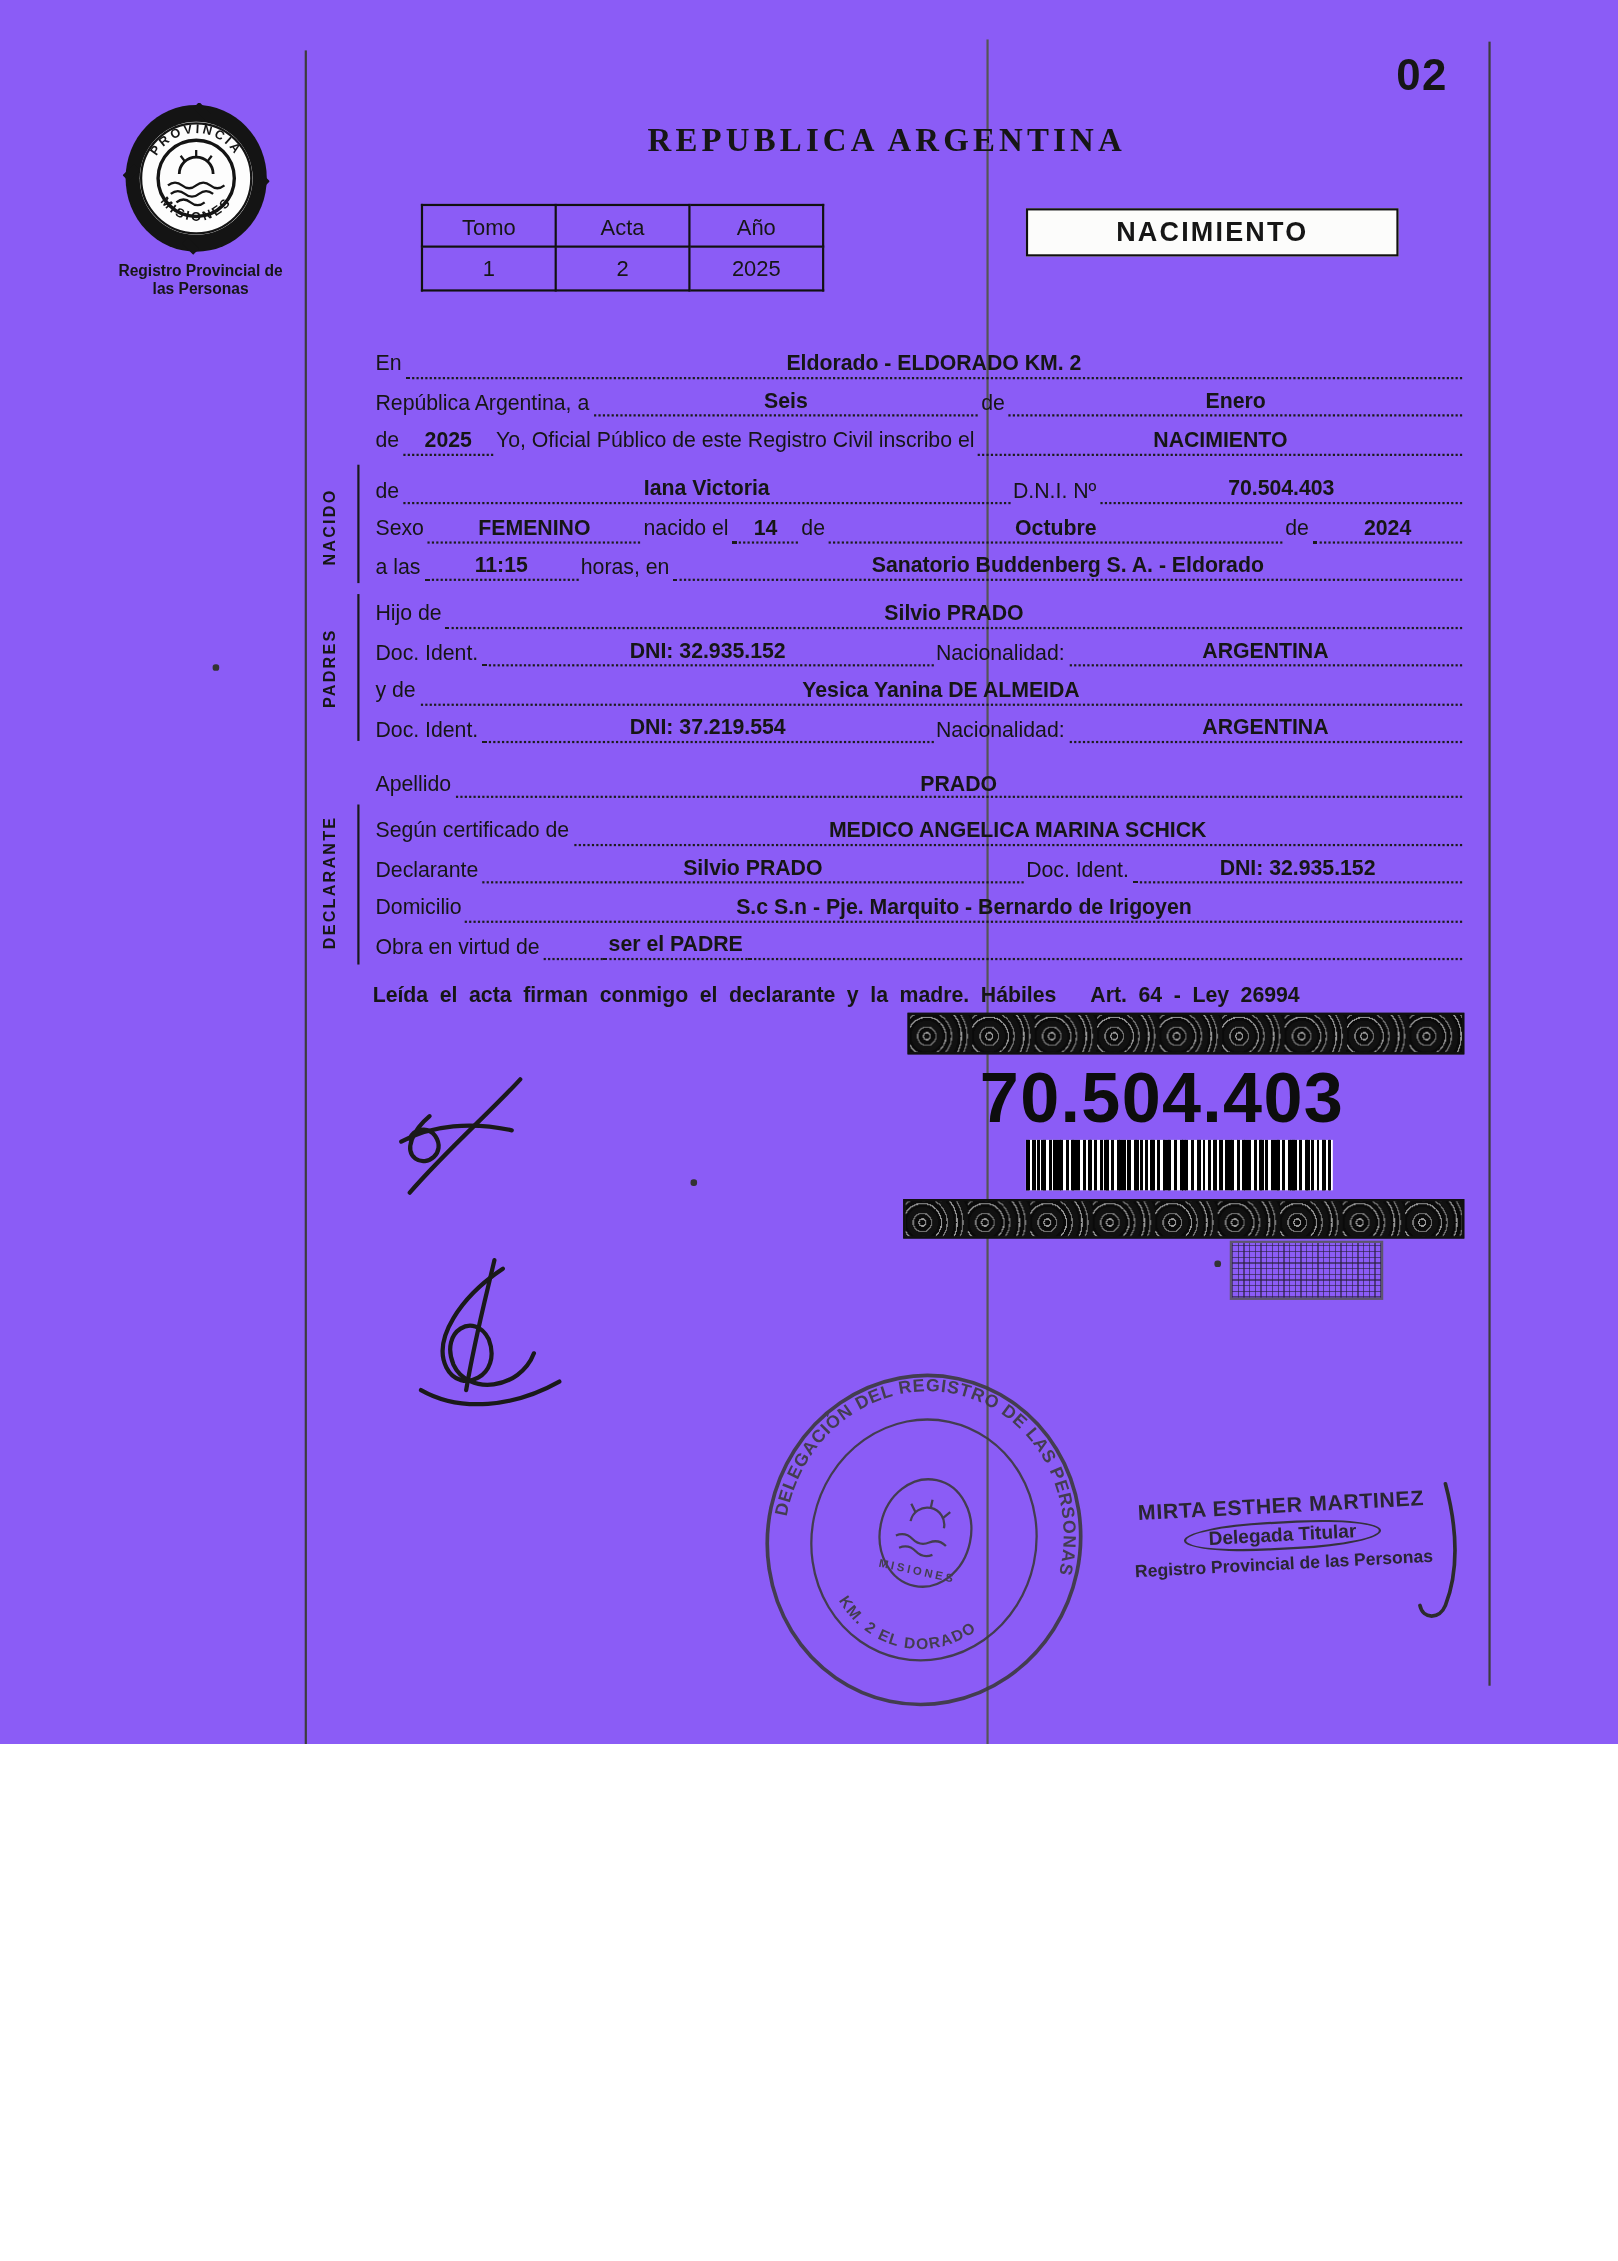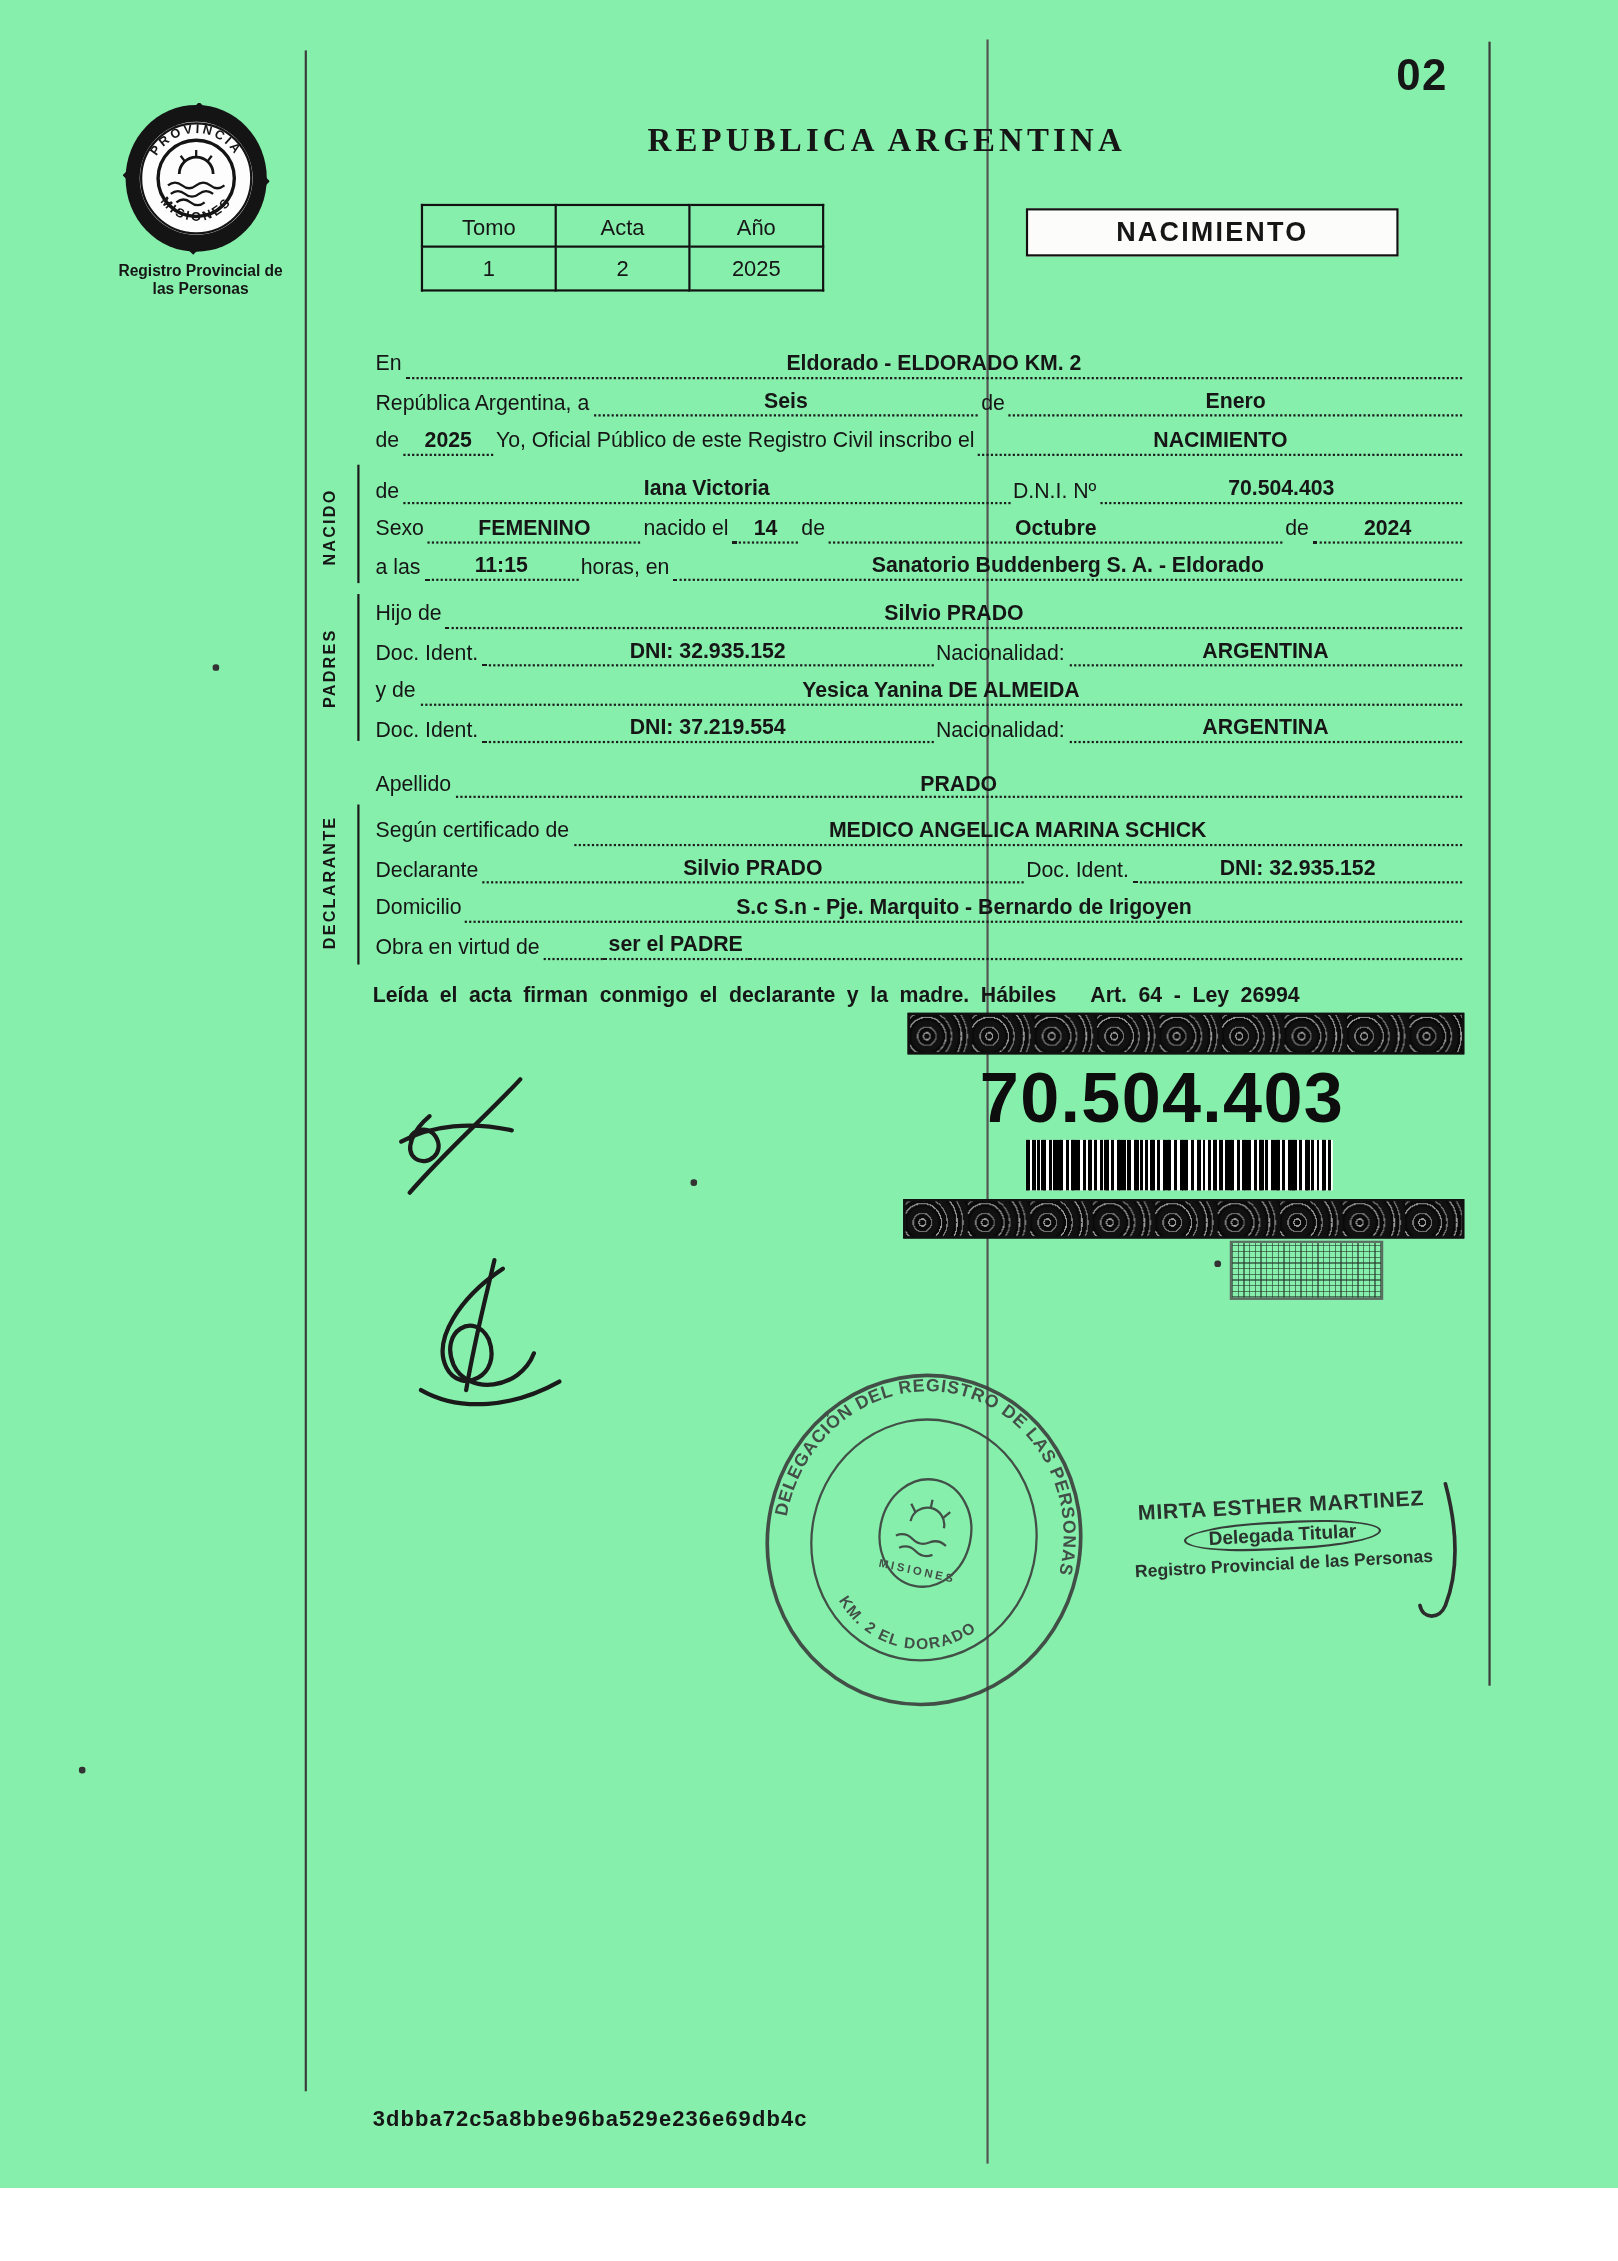--- a/index.html
+++ b/index.html
@@ -1,17 +1,17 @@
 <!DOCTYPE html>
 <html style="font-size:10.4px"><head>
 <meta charset="utf-8">
 <style>
   *{box-sizing:border-box;margin:0;padding:0}
   html,body{margin:0;padding:0;background:#ffffff}
-  #viewport{position:relative;width:1618px;height:2188px;overflow:hidden;background:#86efac}
+  #viewport{position:relative;width:1618px;height:1744px;overflow:hidden;background:#8b5cf6}
   #scaler{position:relative;width:738px;height:1032px;transform:scale(2.19211);transform-origin:0 0;
           font-family:"Liberation Sans",sans-serif;color:#161616}
   .abs{position:absolute}
 
   
   .vline{position:absolute;width:0;border-left:1px solid #3c3c3c;z-index:0}
   .speck{position:absolute;width:2.6px;height:2.6px;border-radius:50%;background:#333}
 
   
   .page-number{position:absolute;left:637px;top:23px;font-size:20px;font-weight:700;letter-spacing:0.6px}

